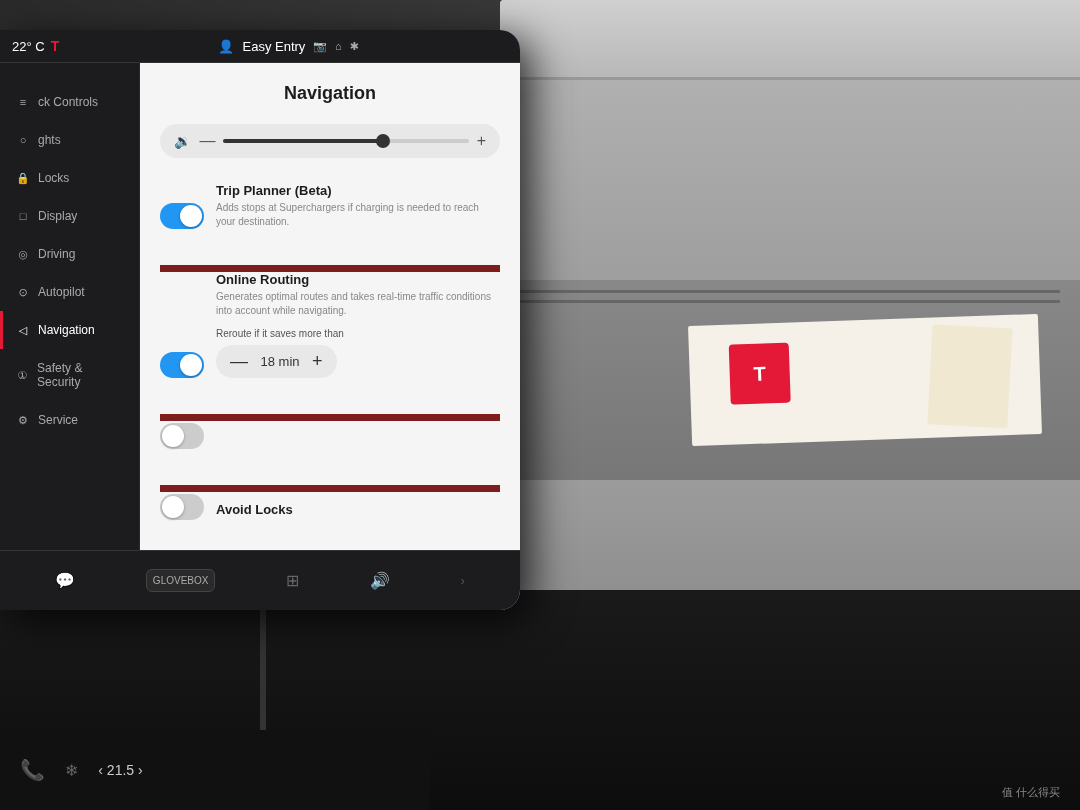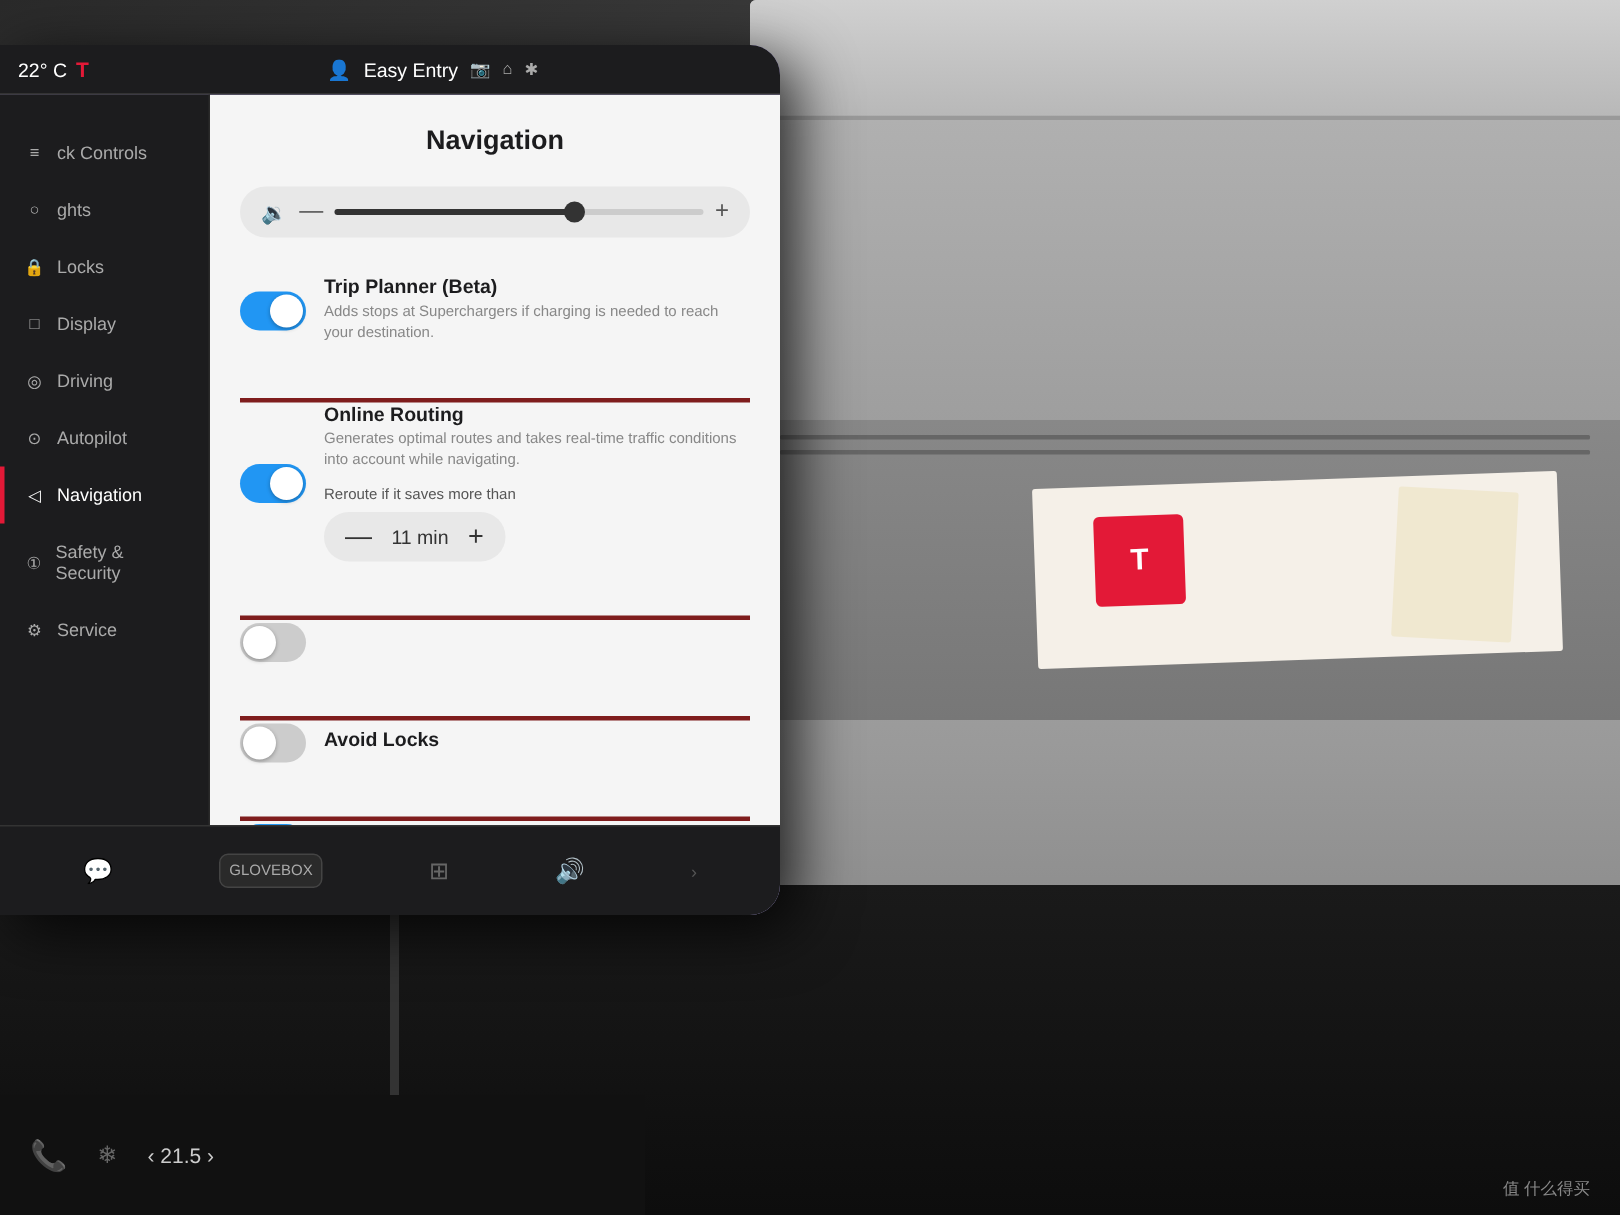--- a/index.html
+++ b/index.html
@@ -214,28 +214,28 @@
       left: 65%;
       transform: translate(-50%, -50%);
       width: 14px; height: 14px;
       background: #333;
       border-radius: 50%;
     }
 
     
     .setting-row {
       display: flex;
-      align-items: center;
+      align-items: flex-end;
       gap: 12px;
       margin-bottom: 18px;
       padding-bottom: 18px;
     }
 
     .setting-row + .setting-row {
-      border-top: 3px solid #7f1d1d;
+      border-top: 7px solid #7f1d1d;
     }
 
     .toggle {
       width: 44px;
       height: 26px;
       border-radius: 13px;
       position: relative;
       flex-shrink: 0;
       margin-top: 2px;
       cursor: pointer;
@@ -480,21 +480,21 @@
       <div class="setting-row">
         <div class="toggle on"></div>
         <div class="setting-info">
           <div class="setting-name">Online Routing</div>
           <div class="setting-desc">Generates optimal routes and takes real-time traffic conditions into account while navigating.</div>
 
           <div style="margin-top:10px;">
             <div class="reroute-label">Reroute if it saves more than</div>
             <div class="stepper">
               <span class="stepper-btn">—</span>
-              <span class="stepper-val">11 min</span>
+              <span class="stepper-val">18 min</span>
               <span class="stepper-btn">+</span>
             </div>
           </div>
         </div>
       </div>
 
       <div class="setting-row">
         <div class="toggle off"></div>
       </div>
 

